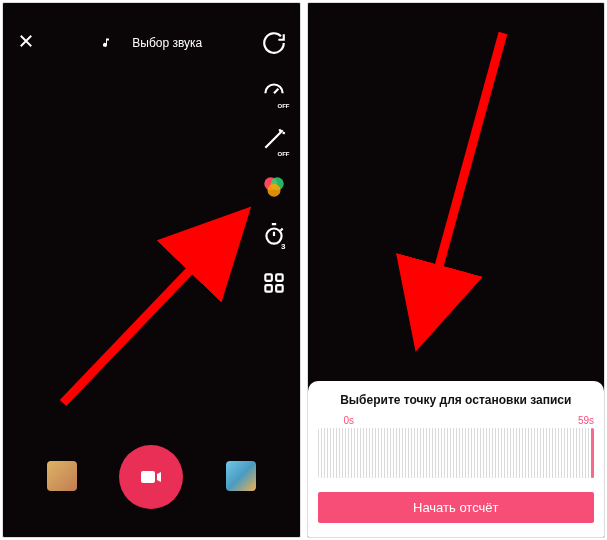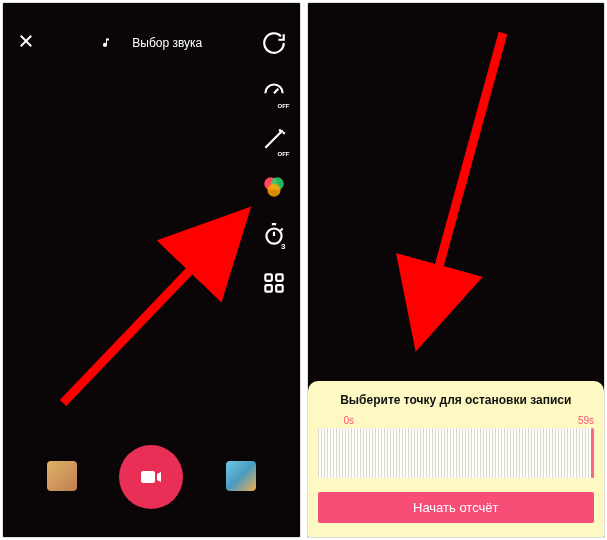--- a/index.html
+++ b/index.html
@@ -27,21 +27,21 @@
   .right-tools { position:absolute; right:12px; top:26px; display:flex; flex-direction:column; gap:20px; align-items:center; }
   .tool { width:28px; height:28px; display:flex; align-items:center; justify-content:center; color:#fff; cursor:pointer;}
   .tool svg{width:26px;height:26px}
   .record-row { position:absolute; bottom:28px; left:0; right:0; display:flex; align-items:center; justify-content:center; }
   .record-btn { width:64px; height:64px; background:#e92f56; border-radius:50%; display:flex; align-items:center; justify-content:center; cursor:pointer;}
   .record-btn svg{width:26px;height:24px;fill:#fff}
   .thumb { width:30px; height:30px; border-radius:4px; position:absolute; bottom:46px; }
   .thumb.effect { left:44px; background:linear-gradient(135deg,#f4c770 0%,#d68a5a 100%); opacity:0.9;}
   .thumb.gallery { right:44px; background:linear-gradient(135deg,#70c8e8 0%,#4a9bc1 50%,#f0b050 100%);}
   
-  .sheet { position:absolute; bottom:0; left:0; right:0; background:#fef9c3; border-top-left-radius:10px; border-top-right-radius:10px; padding:12px 10px 14px;margin-top:31px; }
+  .sheet { position:absolute; bottom:0; left:0; right:0; background:#ffffff; border-top-left-radius:10px; border-top-right-radius:10px; padding:12px 10px 14px;margin-top:31px; }
   .sheet-title{ text-align:center; font-size:12px; color:#111; font-weight:600; margin-bottom:8px;}
   .labels{display:flex; justify-content:space-between; font-size:10px; color:#f74e78; margin-bottom:2px;padding-left:26px;}
   .wave{ width:100%; height:50px; background:repeating-linear-gradient(90deg,#d4d4d4 0 1.2px,#fff 1.2px 3px); position:relative; border-radius:2px; opacity:0.85;}
   .wave::after{content:""; position:absolute; right:0; top:0; bottom:0; width:3px; background:#f74e78; border-radius:2px;}
   .start-btn{ margin-top:14px; background:#f74e78; color:#fff; border:none; width:100%; padding:8px; font-size:13px; border-radius:2px; cursor:pointer;}
   
   .arrow-wrap{position:absolute; inset:0; pointer-events:none}
   .arrow-wrap svg{position:absolute; overflow:visible}
 </style>
 </head>

